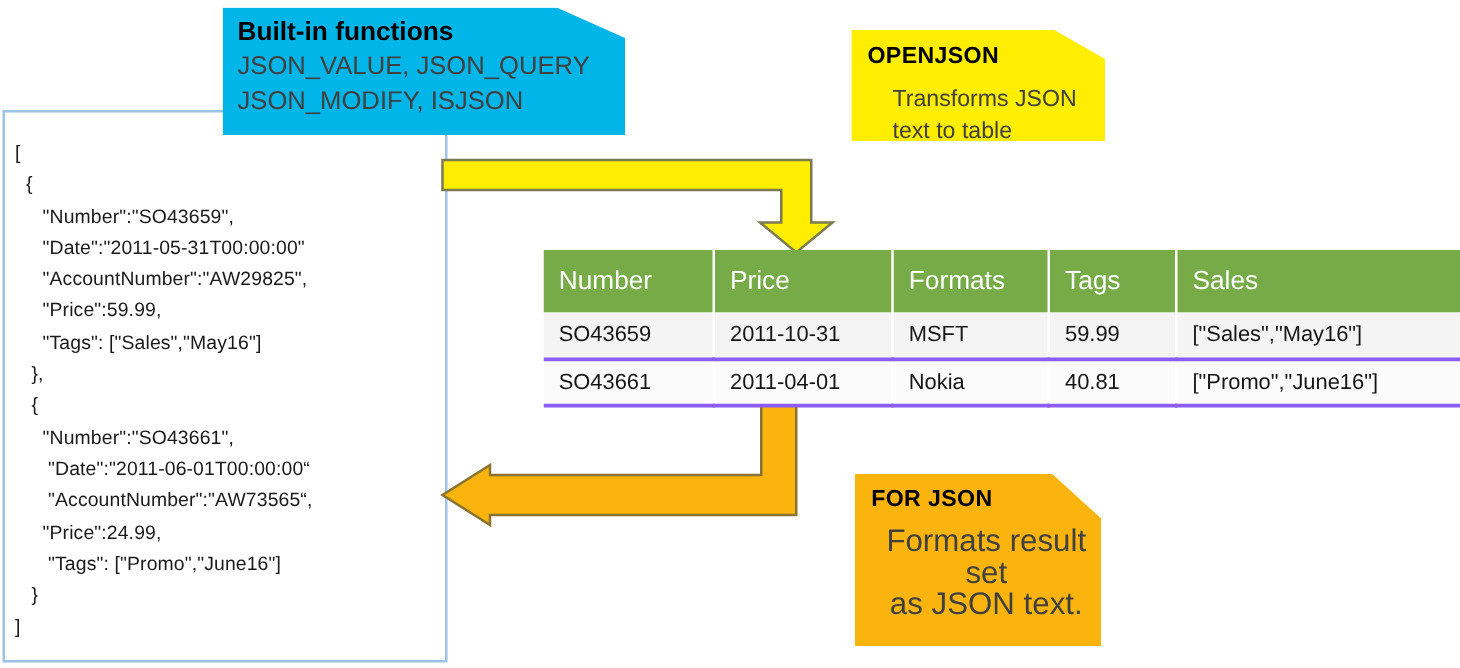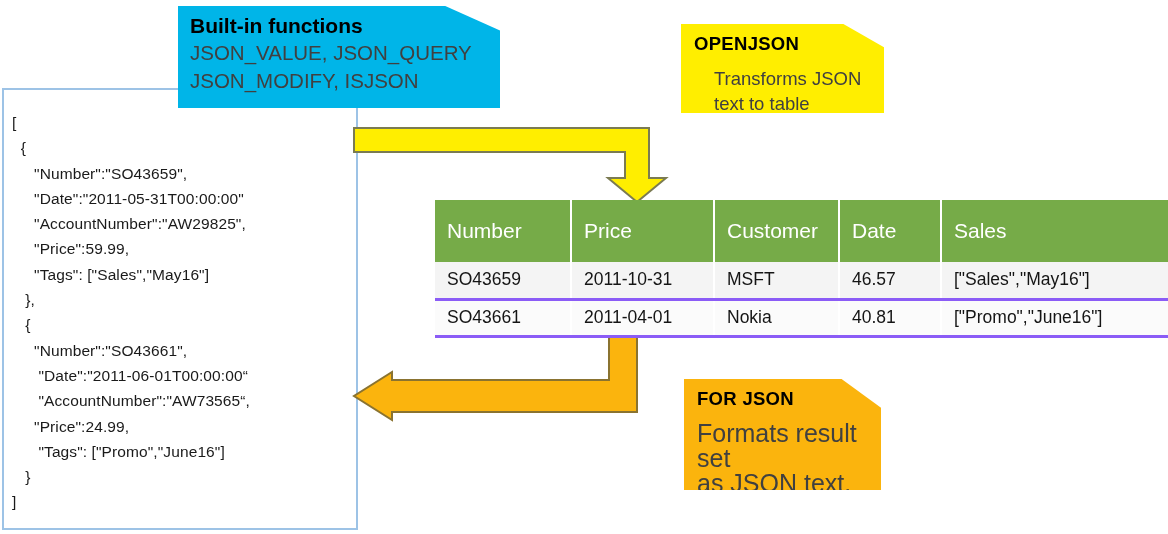--- a/index.html
+++ b/index.html
@@ -35,41 +35,42 @@
 
   #callout-openjson{
     left:681px;top:24px;width:203px;height:89px;
     background:#ffee00;
     clip-path:polygon(0 0, 80% 0, 100% 26%, 100% 100%, 0 100%);
   }
   #callout-openjson .ctitle{position:absolute;left:13px;top:9px;font-size:18.5px;letter-spacing:.3px;}
   #callout-openjson .cbody{position:absolute;left:13px;top:42px;font-size:18.5px;line-height:25px;margin-left:20px;}
 
   #callout-forjson{
-    left:684px;top:379px;width:197px;height:111px;
+    left:684px;top:379px;width:197px;height:138px;
     background:#fbb40d;
     clip-path:polygon(0 0, 80% 0, 100% 26%, 100% 100%, 0 100%);
+    text-align:center;
   }
   #callout-forjson .ctitle{position:absolute;left:13px;top:9px;font-size:18.5px;letter-spacing:.3px;}
   #callout-forjson .cbody{position:absolute;left:13px;top:42px;font-size:25px;line-height:25px;}
 
   
   #arrow-openjson,#arrow-forjson{position:absolute;}
   #arrow-openjson{left:352px;top:126px;}
   #arrow-forjson{left:352px;top:322px;}
 
   
   #result-table{
     position:absolute;left:435px;top:200px;width:733px;
     border-collapse:collapse;table-layout:fixed;
   }
   #result-table th{
     background:#76ab48;color:#ffffff;font-weight:normal;
     font-size:21px;text-align:left;padding:9px 0 10px 12px;
-    border-right:2px solid #ffffff;height:62px;box-sizing:border-box;margin-top:27px;
+    border-right:2px solid #ffffff;height:50px;box-sizing:border-box;margin-top:27px;
   }
   #result-table th:last-child{border-right:none;}
   #result-table td{
     font-size:17.5px;color:#151515;text-align:left;
     padding:6px 0 7px 12px;height:37px;box-sizing:border-box;
     border-right:2px solid #ffffff;
   }
   #result-table td:last-child{border-right:none;}
   #result-table tbody tr:nth-child(odd) td{background:#f4f4f4;}
   #result-table tbody tr:nth-child(even) td{background:#fbfbfb;}
@@ -135,31 +136,31 @@
       <col class="col-number">
         <col class="col-date">
         <col class="col-customer">
       <col class="col-price">
         <col class="col-tags">
     </colgroup>
     <thead>
       <tr>
         <th>Number</th>
         <th>Price</th>
-        <th>Customer</th>
-        <th>Date</th>
+        <th>Formats</th>
+        <th>Tags</th>
         <th>Sales</th>
       </tr>
     </thead>
     <tbody>
       <tr>
         <td>SO43659</td>
         <td>2011-10-31</td>
         <td>MSFT</td>
-        <td>46.57</td>
+        <td>59.99</td>
         <td>["Sales","May16"]</td>
       </tr>
       <tr>
         <td>SO43661</td>
         <td>2011-04-01</td>
         <td>Nokia</td>
         <td>40.81</td>
         <td>["Promo","June16"]</td>
       </tr>
     </tbody>

